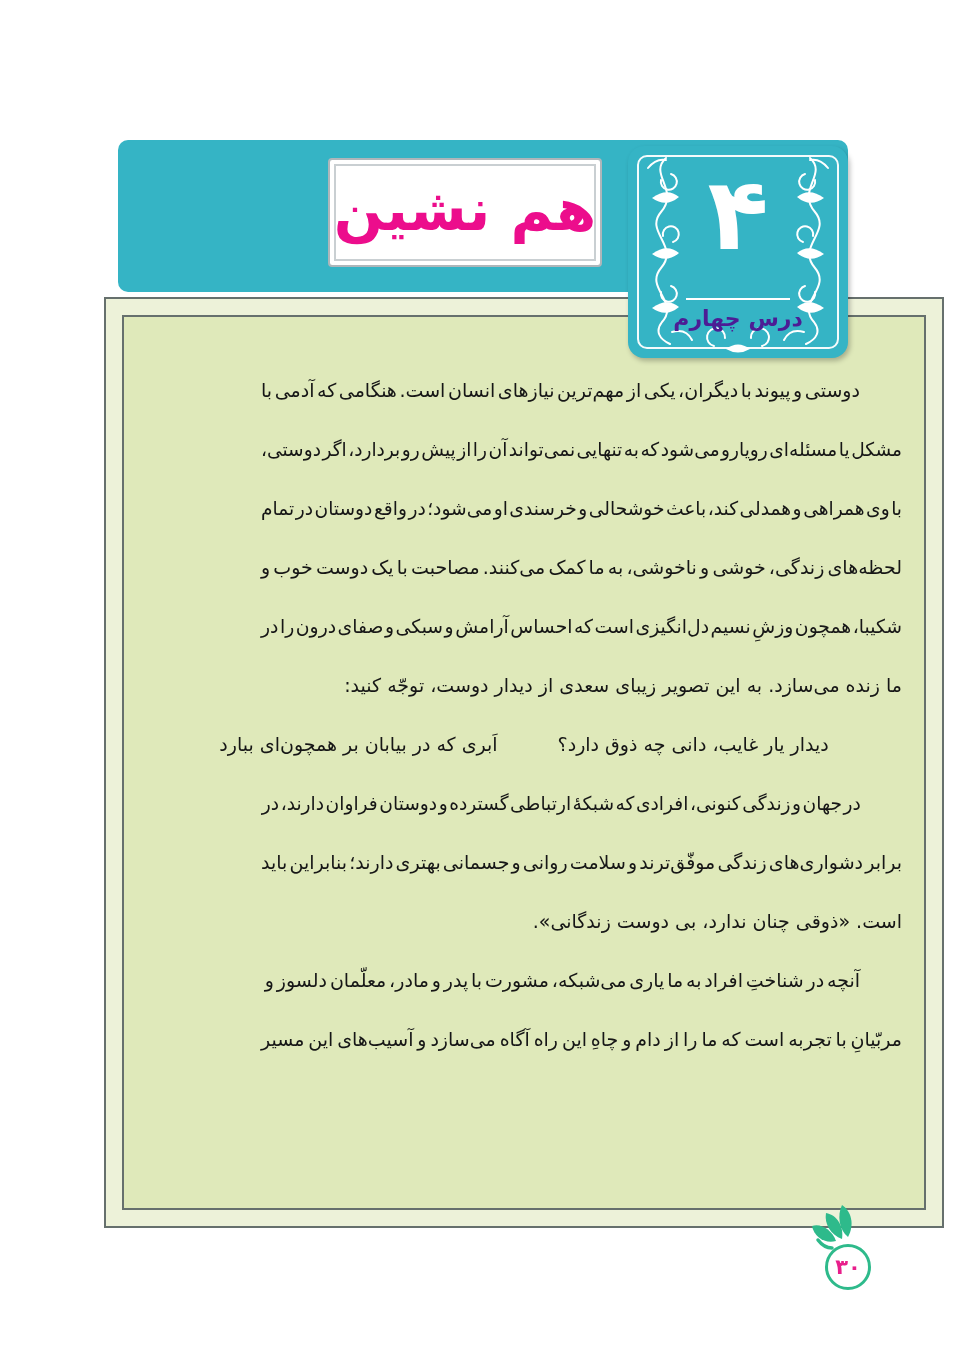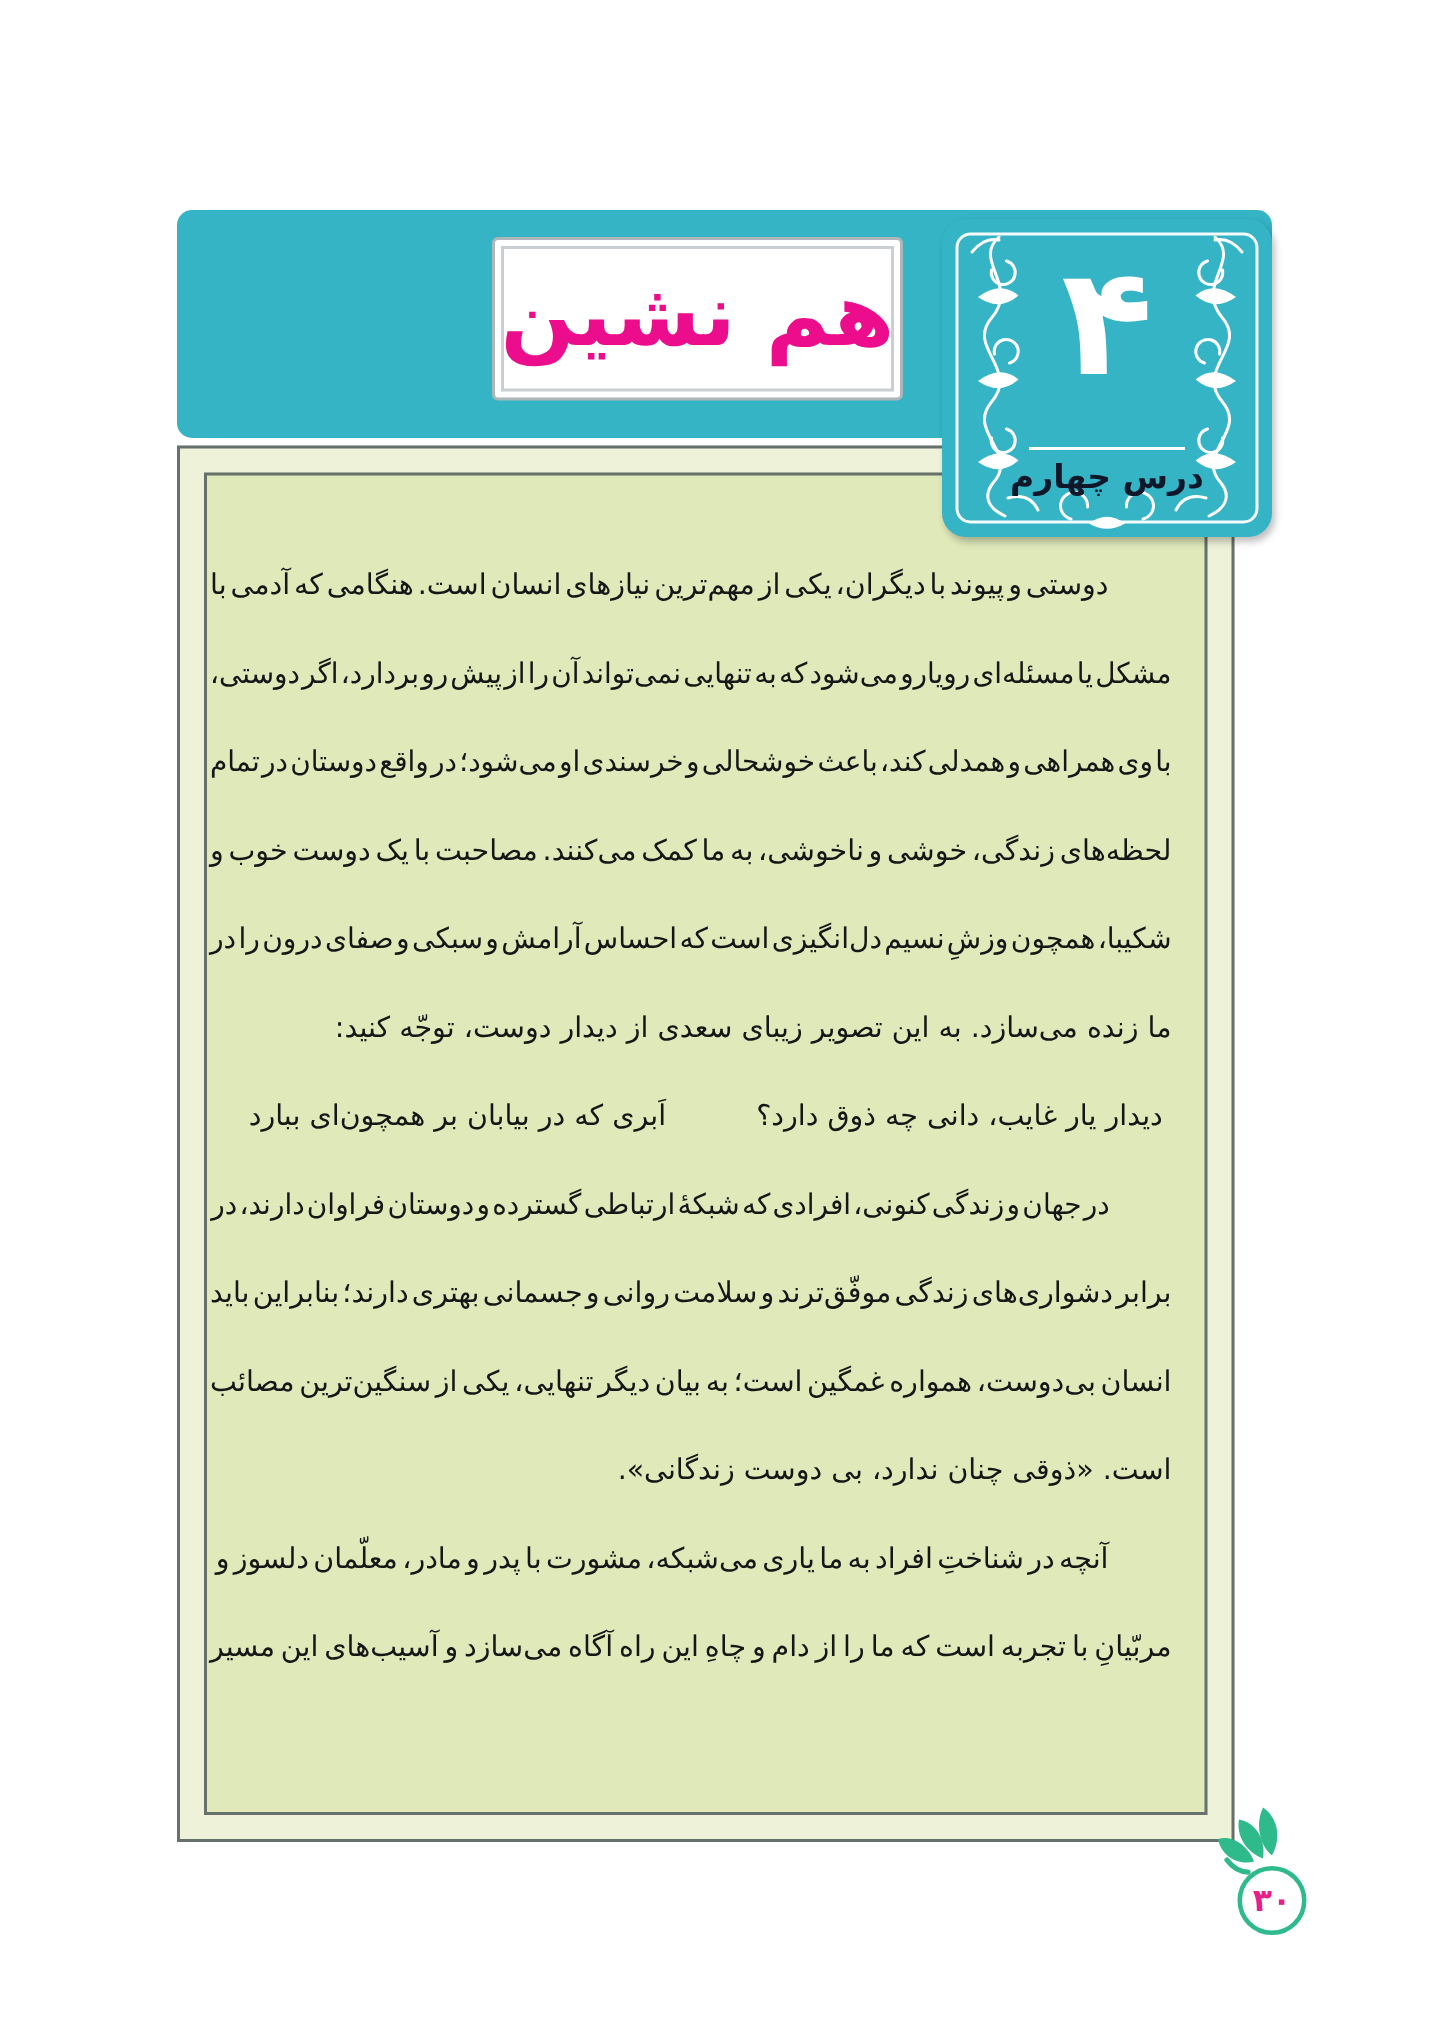--- a/index.html
+++ b/index.html
@@ -49,25 +49,25 @@
   .ornament .lf{fill:#ffffff;}
   .lesson-number{
     position:absolute;top:4px;left:0;right:0;text-align:center;
     color:#ffffff;font-size:100px;font-weight:bold;line-height:1.3;
   }
   .lesson-rule{
     position:absolute;top:152px;left:58px;right:58px;height:2px;background:#ffffff;
   }
   .lesson-caption{
     position:absolute;top:160px;left:0;right:0;text-align:center;
-    color:#0f172a;font-size:22px;font-weight:bold;
+    color:#4c1d95;font-size:22px;font-weight:bold;
   }
   
   .panel{
-    position:absolute;left:118px;top:297px;width:705px;height:931px;
+    position:absolute;left:104px;top:297px;width:840px;height:931px;
     background:var(--panel_frame_light);border:2px solid var(--frame_border);
     padding:16px;z-index:2;
   }
   .panel-inner{
     width:100%;height:100%;background:var(--panel_background);
     border:2px solid var(--frame_border);
     padding:44px 22px 10px 22px;
     direction:rtl;
   }
   .para{margin:0;}
@@ -144,21 +144,20 @@
           <div class="line just" style="word-spacing: -4.5px; transform: scaleX(0.988768); transform-origin: right center;"><span class="txt">شکیبا، همچون وزشِ نسیم دل‌انگیزی است که احساس آرامش و سبکی و صفای درون را در</span></div>
           <div class="line"><span class="txt">ما زنده می‌سازد. به این تصویر زیبای سعدی از دیدار دوست، توجّه کنید:</span></div>
         </div>
         <div class="para verse">
           <span class="hemistich">دیدار یار غایب، دانی چه ذوق دارد؟</span>
           <span class="hemistich">اَبری که در بیابان بر همچون‌ای ببارد</span>
         </div>
         <div class="para">
           <div class="line first just" style="word-spacing: -4.5px; transform: scaleX(0.98026); transform-origin: right center;"><span class="txt">در جهان و زندگی کنونی، افرادی که شبکهٔ ارتباطی گسترده و دوستان فراوان دارند، در</span></div>
           <div class="line just" style="word-spacing: -3.90495px; transform: scaleX(0.999976); transform-origin: right center;"><span class="txt">برابر دشواری‌های زندگی موفّق‌ترند و سلامت روانی و جسمانی بهتری دارند؛ بنابراین باید</span></div>
-          <div class="line just" style="word-spacing: -2.92188px;"><span class="txt">انسان بی‌دوست، همواره غمگین است؛ به بیان دیگر تنهایی، یکی از سنگین‌ترین مصائب</span></div>
           <div class="line"><span class="txt">است. «ذوقی چنان ندارد، بی دوست زندگانی».</span></div>
         </div>
         <div class="para">
           <div class="line first just" style="word-spacing: -3.17917px;"><span class="txt">آنچه در شناختِ افراد به ما یاری می‌شبکه، مشورت با پدر و مادر، معلّمان دلسوز و</span></div>
           <div class="line just" style="word-spacing: -2.14149px; margin-left: 37px;"><span class="txt">مربّیانِ با تجربه است که ما را از دام و چاهِ این راه آگاه می‌سازد و آسیب‌های این مسیر</span></div>
         </div>
       </div>
   </div>
 
   <div class="badge">

